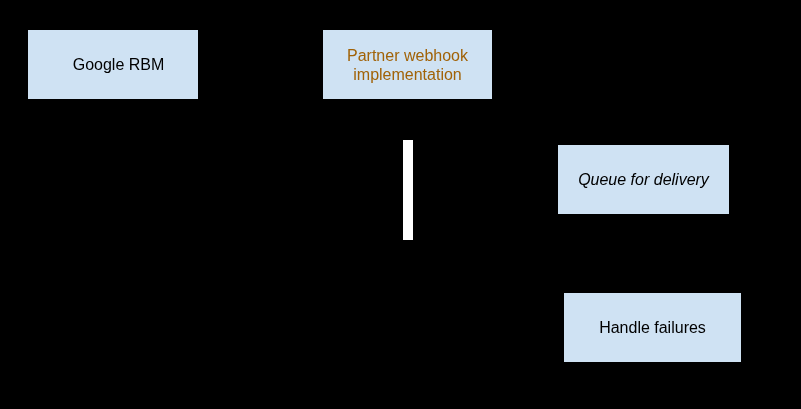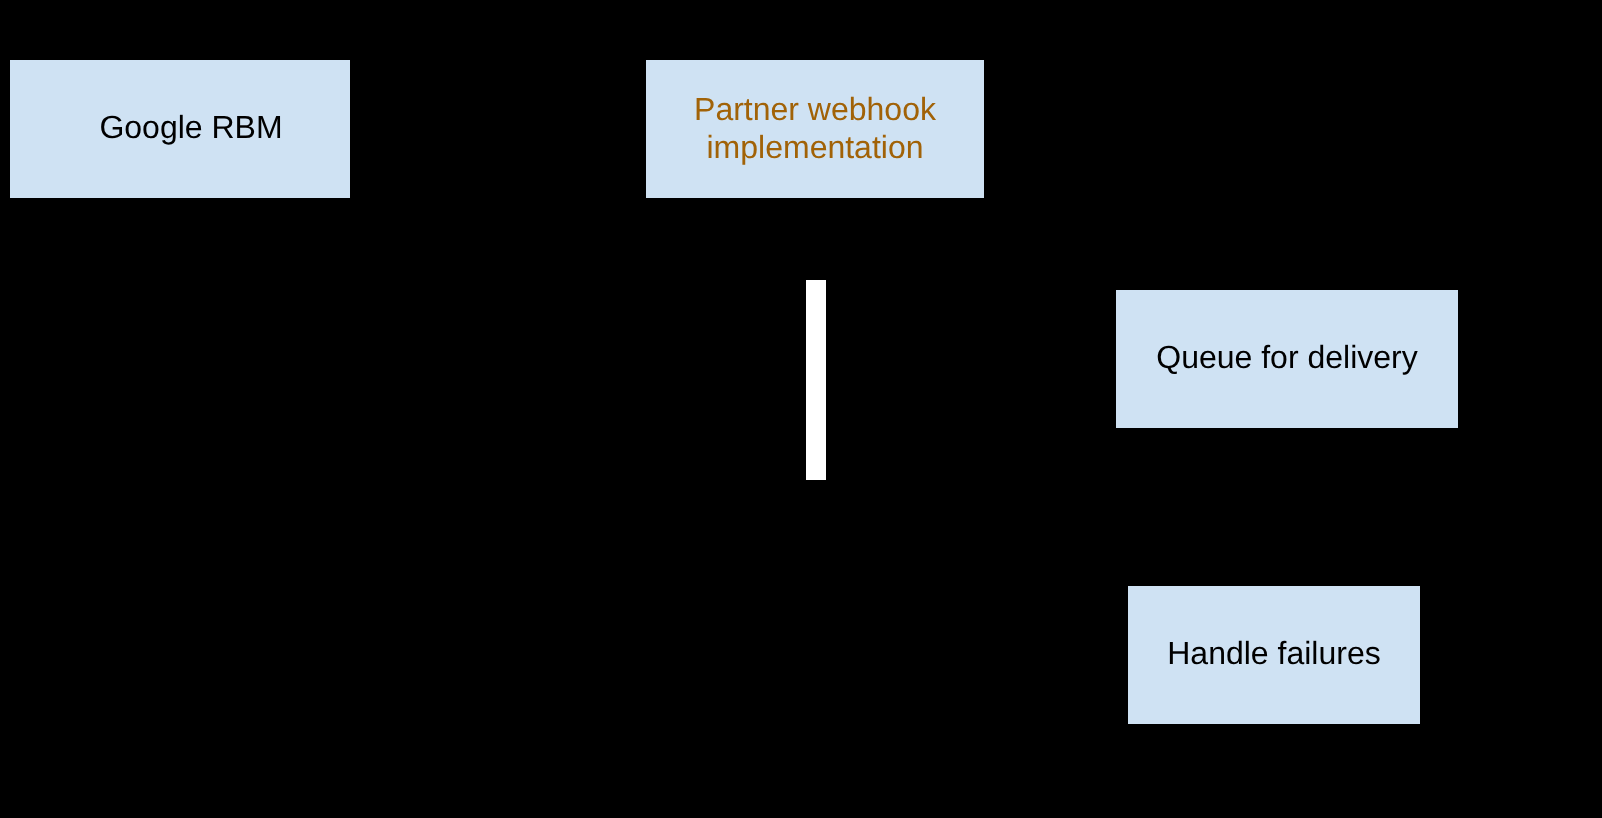--- a/index.html
+++ b/index.html
@@ -39,32 +39,32 @@
   .connector-vertical {
     position: absolute;
     box-sizing: border-box;
   }
 </style>
 </head>
 <body>
 
 <div id="canvas" style="width: 801px; height: 409px; background: rgb(0, 0, 0);">
 
-  <div class="node" id="node-google-rbm" style="left: 5px; top: 30px; width: 170px; height: 69px; background: rgb(207, 226, 243); color: rgb(0, 0, 0); padding-left: 17px;">
+  <div class="node" id="node-google-rbm" style="left: 28px; top: 30px; width: 170px; height: 69px; background: rgb(207, 226, 243); color: rgb(0, 0, 0); padding-left: 17px;">
     <span class="node-label">Google RBM</span>
   </div>
 
   <div class="node" id="node-partner-webhook-implementation" style="left: 323px; top: 30px; width: 169px; height: 69px; background: rgb(207, 226, 243); color: #a16207;">
     <span class="node-label">Partner webhook
 implementation</span>
   </div>
 
-  <div class="node" id="node-queue-for-delivery" style="left: 558px; top: 145px; width: 171px; height: 69px; background: rgb(207, 226, 243); color: rgb(0, 0, 0);">
+  <div class="node" id="node-queue-for-delivery" style="left: 558px; top: 145px; width: 171px; height: 69px; background: rgb(207, 226, 243); color: rgb(0, 0, 0); font-style: italic;">
     <span class="node-label">Queue for delivery</span>
   </div>
 
-  <div class="node" id="node-handle-failures" style="left: 564px; top: 293px; width: 146px; height: 69px; background: rgb(207, 226, 243); color: rgb(0, 0, 0);">
+  <div class="node" id="node-handle-failures" style="left: 564px; top: 293px; width: 177px; height: 69px; background: rgb(207, 226, 243); color: rgb(0, 0, 0);">
     <span class="node-label">Handle failures</span>
   </div>
 
   <div class="connector-vertical" id="connector-vertical-connector" style="left: 403px; top: 140px; width: 10px; height: 100px; background: rgb(255, 255, 255);"></div>
 
 </div>
 
 </body></html>

